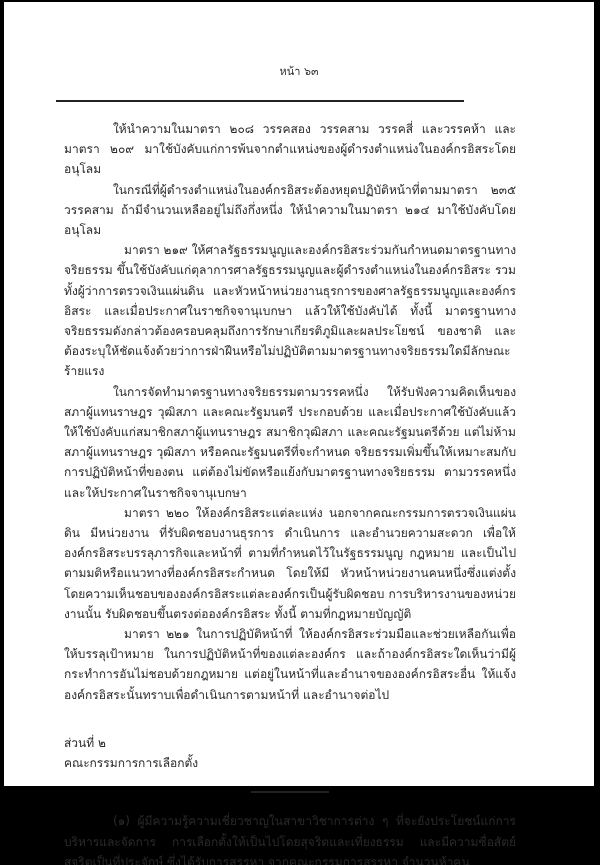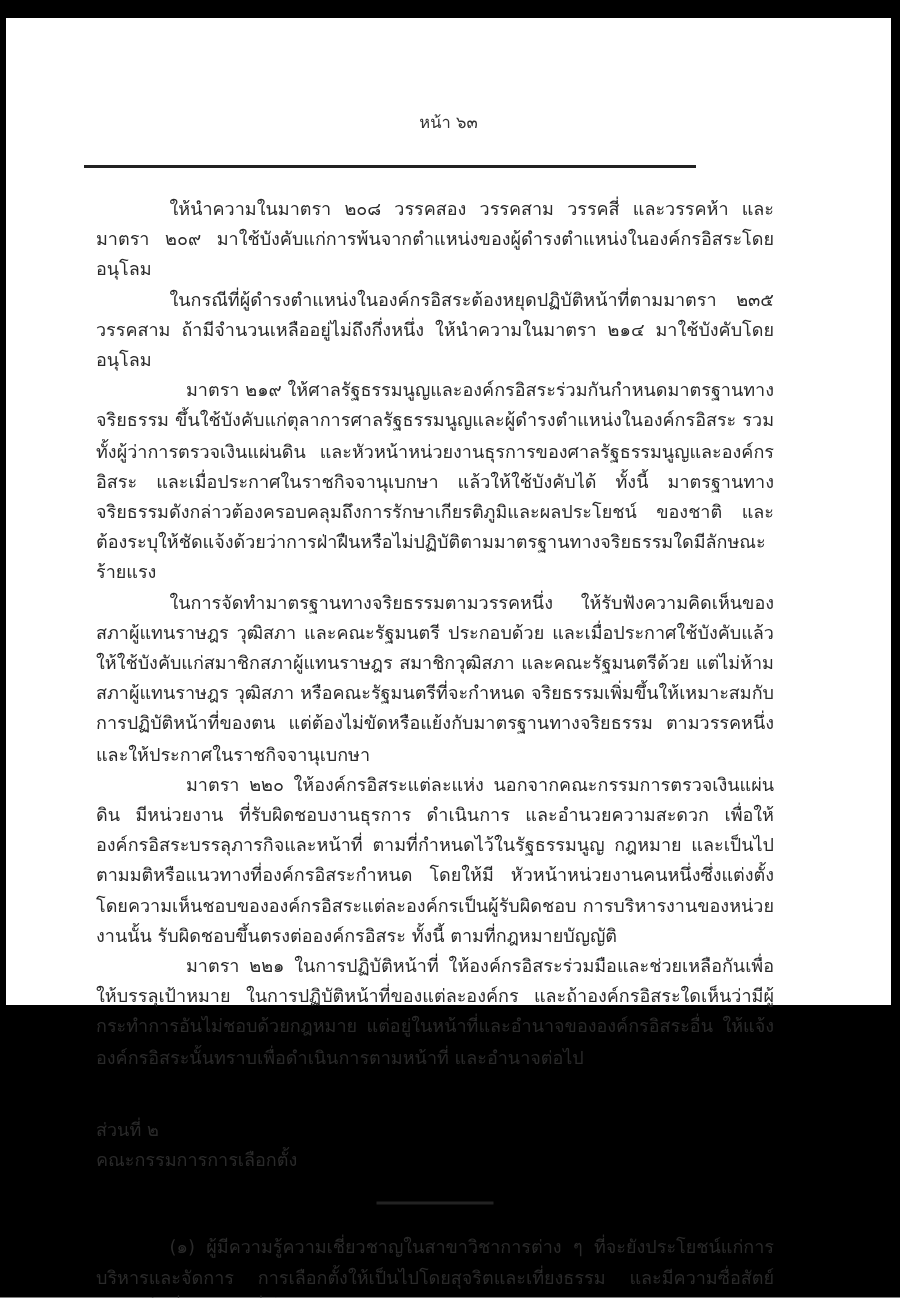--- a/index.html
+++ b/index.html
@@ -1,21 +1,21 @@
 <!DOCTYPE html>
 <html><head>
 <meta charset="utf-8">
 <style>
   html, body { margin: 0; padding: 0; }
   body {
     width: 600px; height: 865px; background: #000; position: relative; overflow: hidden;
     font-family: "DejaVu Sans", "Liberation Sans", sans-serif;
   }
   .page {
-    position: absolute; left: 4px; top: 12px; width: 590px; height: 658px;
+    position: absolute; left: 4px; top: 2px; width: 590px; height: 784px;
     background: #fff; color: #222;
   }
   .hdr-page {
     position: absolute; top: 60px; left: 0; width: 590px; text-align: center;
     font-size: 11px; color: #333;
   }
   .hdr-row {
     position: absolute; top: 78px; left: 52px; width: 408px; height: 20px;
     font-size: 11px; color: #333;
   }

